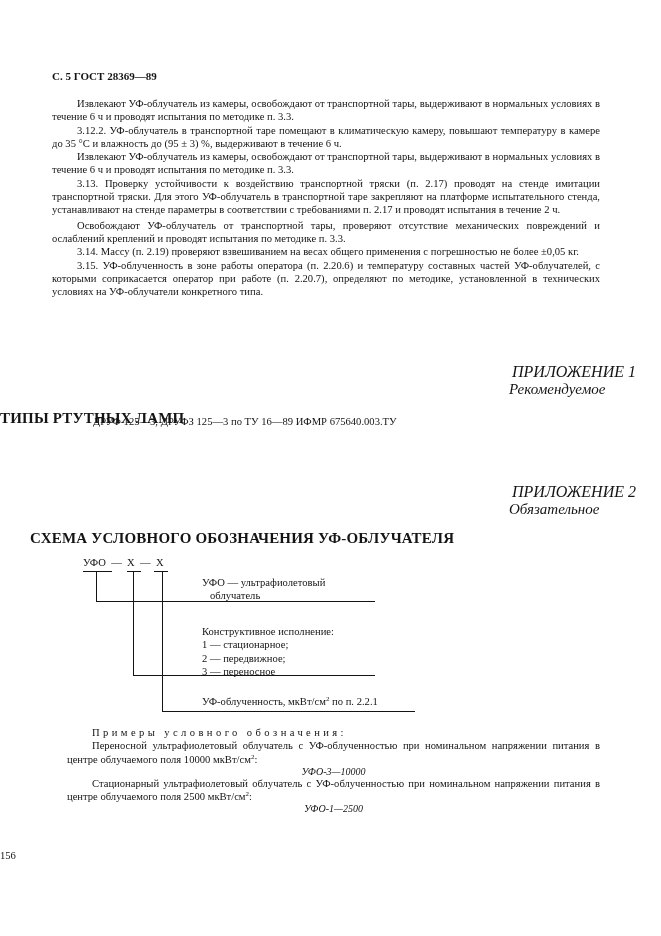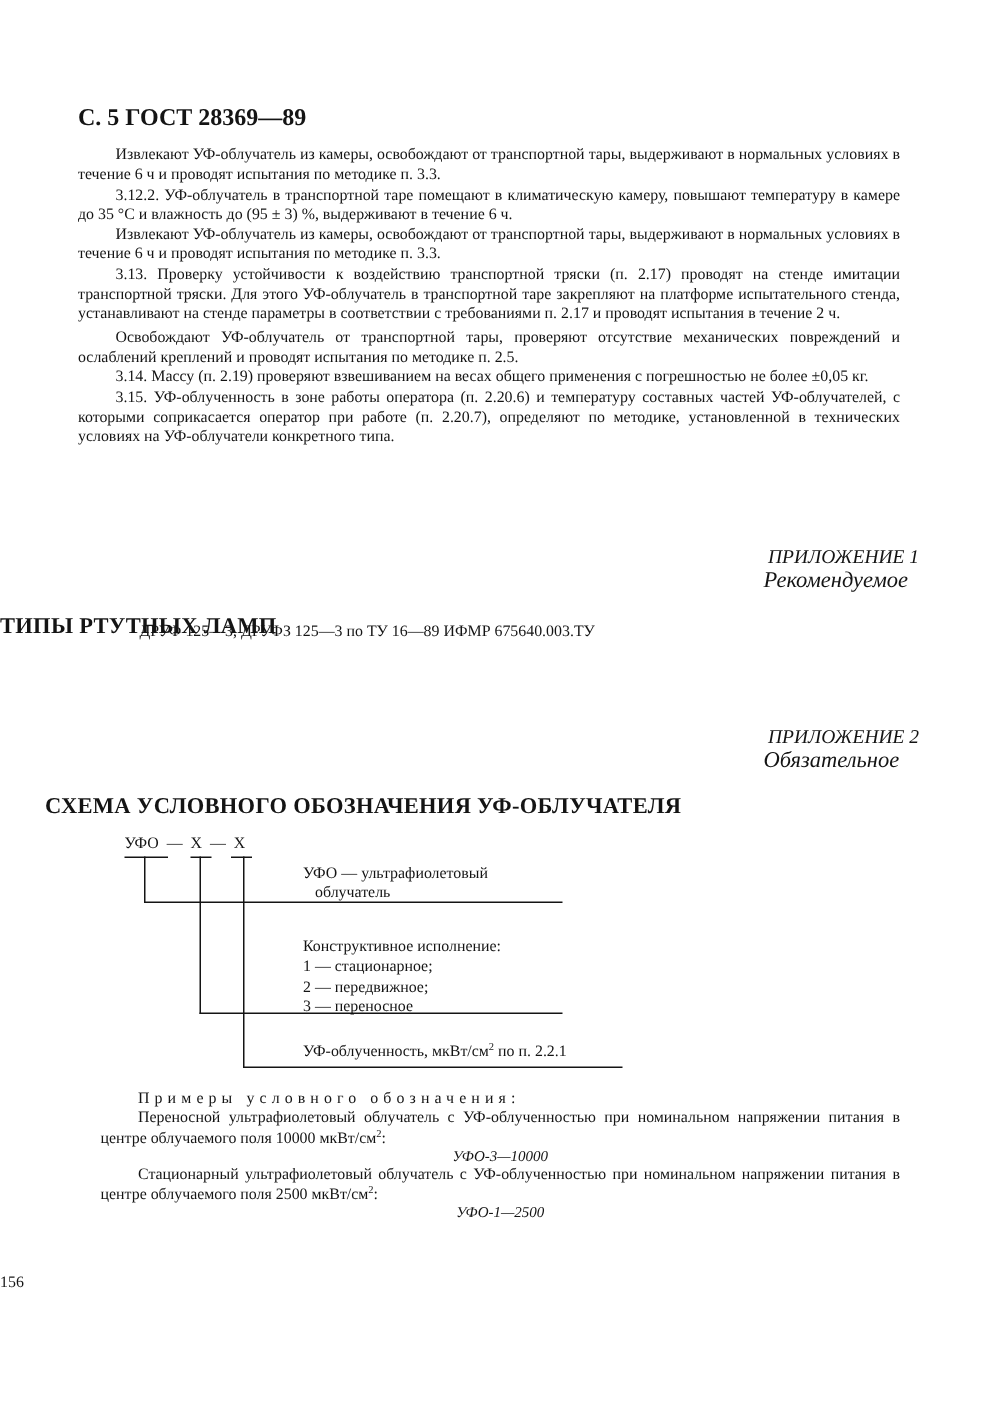--- a/index.html
+++ b/index.html
@@ -1,40 +1,40 @@
 <!DOCTYPE html>
 <html><head>
 <meta charset="utf-8">
 <style>
   html, body { margin:0; padding:0; background:#ffffff; }
   body { width:661px; height:936px; position:relative; overflow:hidden;
          font-family:"Liberation Serif","DejaVu Serif",serif; color:#141414; }
   .abs { position:absolute; }
   .p { font-size:10.6px; line-height:13.3px; text-align:justify; }
   .ind { text-indent:25px; }
-  .hdr { font-weight:bold; font-size:16px; }
-  .app { font-style:italic; font-size:13px; text-align:left; }
+  .hdr { font-weight:bold; font-size:11px; }
+  .app { font-style:italic; font-size:16px; text-align:left; }
   .app2 { font-style:italic; font-size:15px; }
   .title { font-weight:bold; font-size:15px; letter-spacing:0.2px; }
   .line { position:absolute; background:#141414; }
   .spaced { letter-spacing:3.4px; }
   .code { font-style:italic; font-size:10px; text-align:center; }
   sup { font-size:7px; line-height:0; vertical-align:4px; }
 </style>
 </head>
 <body>
 
 <div class="abs hdr" style="left:52px; top:70px;">С. 5 ГОСТ 28369—89</div>
 
 <div class="abs" style="left:52px; top:97px; width:548px;">
   <div class="p ind">Извлекают УФ-облучатель из камеры, освобождают от транспортной тары, выдерживают в нормальных условиях в течение 6 ч и проводят испытания по методике п. 3.3.</div>
   <div class="p ind">3.12.2. УФ-облучатель в транспортной таре помещают в климатическую камеру, повышают температуру в камере до 35 °С и влажность до (95 ± 3) %, выдерживают в течение 6 ч.</div>
   <div class="p ind">Извлекают УФ-облучатель из камеры, освобождают от транспортной тары, выдерживают в нормальных условиях в течение 6 ч и проводят испытания по методике п. 3.3.</div>
   <div class="p ind">3.13. Проверку устойчивости к воздействию транспортной тряски (п. 2.17) проводят на стенде имитации транспортной тряски. Для этого УФ-облучатель в транспортной таре закрепляют на платформе испытательного стенда, устанавливают на стенде параметры в соответствии с требованиями п. 2.17 и проводят испытания в течение 2 ч.</div>
-  <div class="p ind" style="margin-top:2px;">Освобождают УФ-облучатель от транспортной тары, проверяют отсутствие механических повреждений и ослаблений креплений и проводят испытания по методике п. 2.5.</div>
+  <div class="p ind" style="margin-top:2px;">Освобождают УФ-облучатель от транспортной тары, проверяют отсутствие механических повреждений и ослаблений креплений и проводят испытания по методике п. 3.3.</div>
   <div class="p ind">3.14. Массу (п. 2.19) проверяют взвешиванием на весах общего применения с погрешностью не более ±0,05 кг.</div>
   <div class="p ind">3.15. УФ-облученность в зоне работы оператора (п. 2.20.6) и температуру составных частей УФ-облучателей, с которыми соприкасается оператор при работе (п. 2.20.7), определяют по методике, установленной в технических условиях на УФ-облучатели конкретного типа.</div>
 </div>
 
 <div class="abs" style="left:509px; top:363px;">
   <div class="app" style="padding-left:3px;">ПРИЛОЖЕНИЕ 1</div>
   <div class="app2">Рекомендуемое</div>
 </div>
 <div class="abs title" style="left:0; width:661px; top:410px;">ТИПЫ РТУТНЫХ ЛАМП</div>
 <div class="abs p" style="left:93px; top:415px;">ДРУФ 125—3, ДРУФЗ 125—3 по ТУ 16—89 ИФМР 675640.003.ТУ</div>

